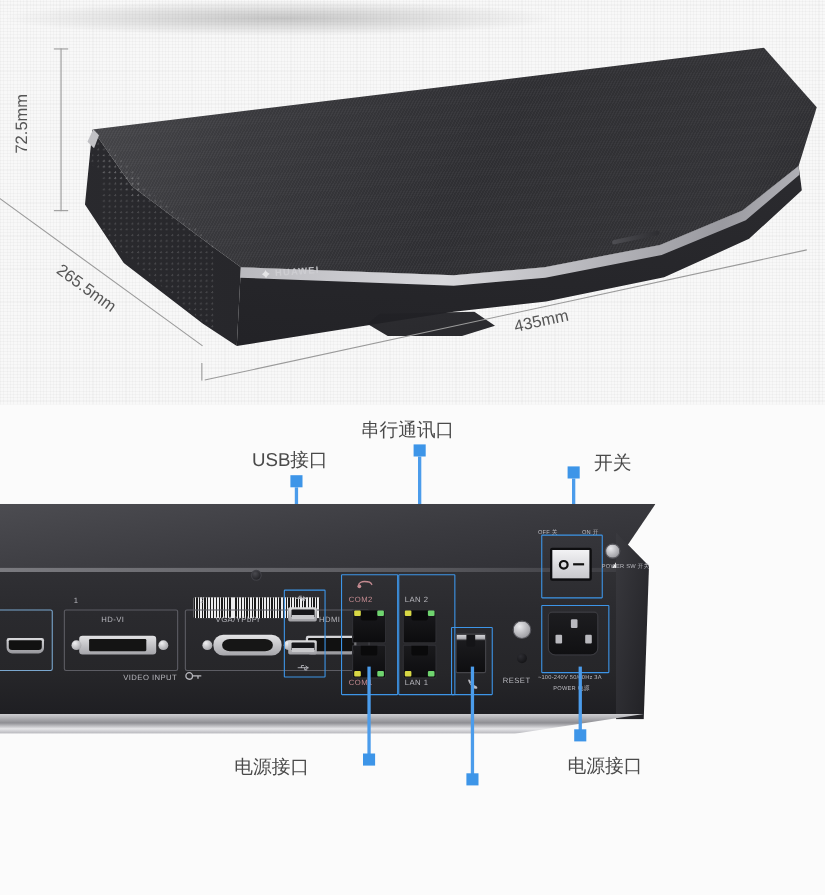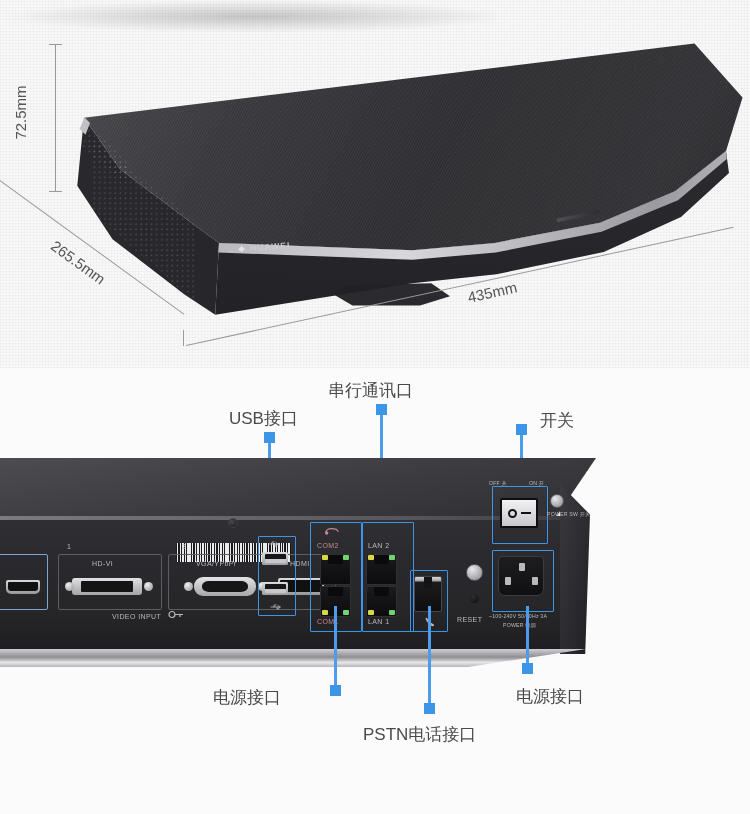--- a/index.html
+++ b/index.html
@@ -452,20 +452,19 @@
       <div class="plabel tiny" style="left:489px; top:155px;">~100-240V  50/60Hz  3A</div>
       <div class="plabel tiny" style="left:503px; top:164px;">POWER 电源</div>
     </div>
 
     <div class="cal-line" style="left:334px; top:238px; height:80px;"></div>
     <div class="cal-sq" style="left:330px; top:317px;"></div>
     <div class="cal-text" style="left:213px; top:318px;">电源接口</div>
 
     <div class="cal-line" style="left:428px; top:238px; height:98px;"></div>
     <div class="cal-sq" style="left:424px; top:335px;"></div>
-    <div class="cal-text" style="left:363px; top:355px;">PSTN电话接口</div>
 
     <div class="cal-line" style="left:526px; top:238px; height:58px;"></div>
     <div class="cal-sq" style="left:522px; top:295px;"></div>
     <div class="cal-text" style="left:516px; top:317px;text-align:center;">电源接口</div>
 
   </section>
 </div>
 
 </body></html>

